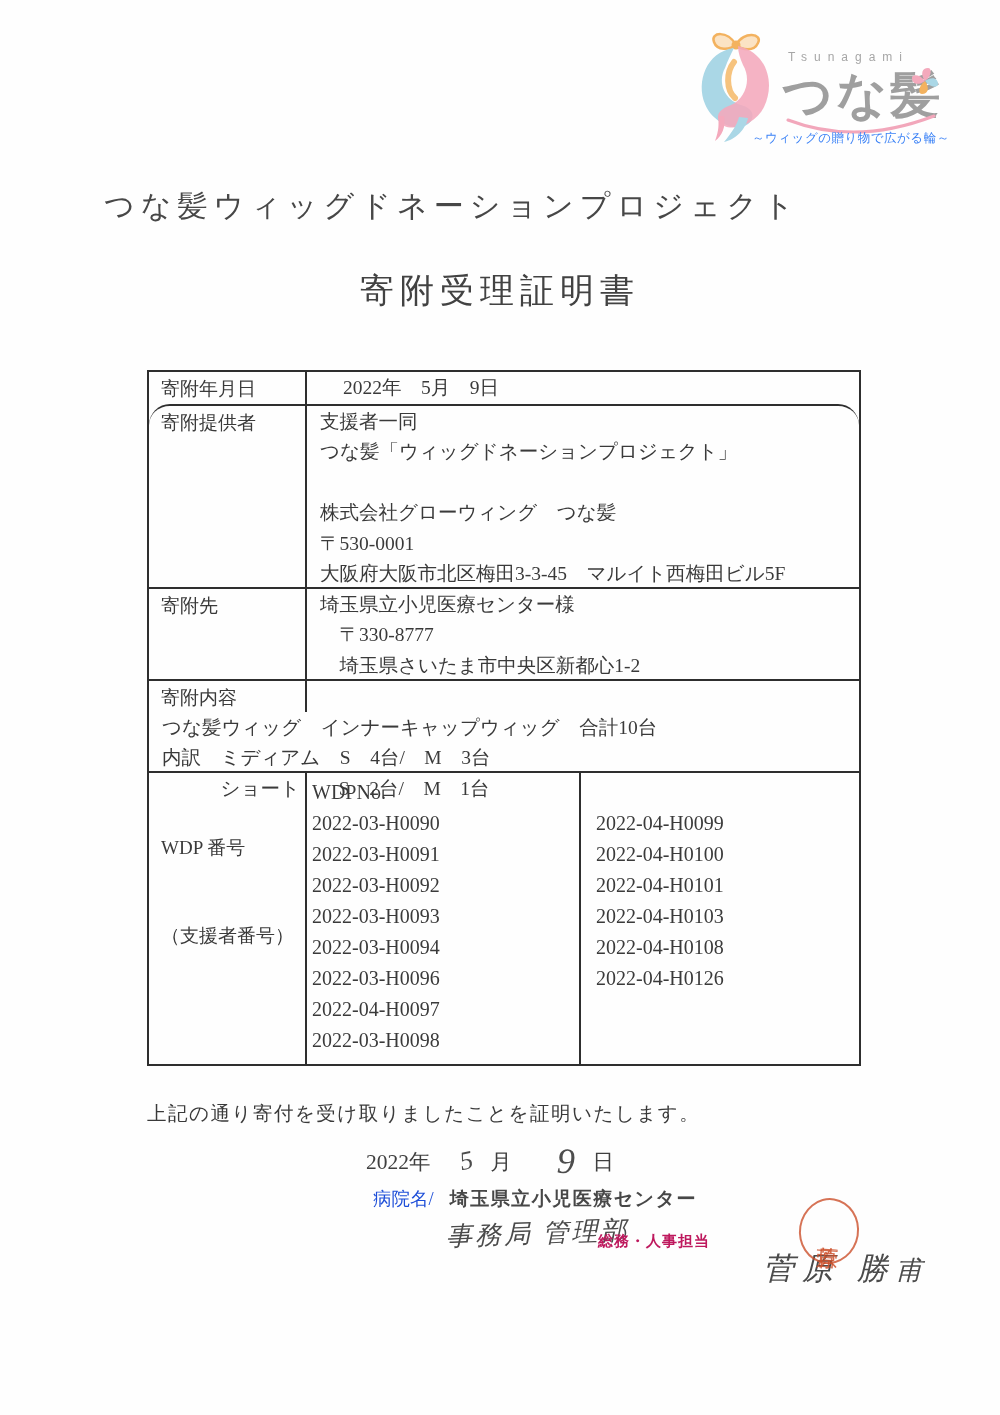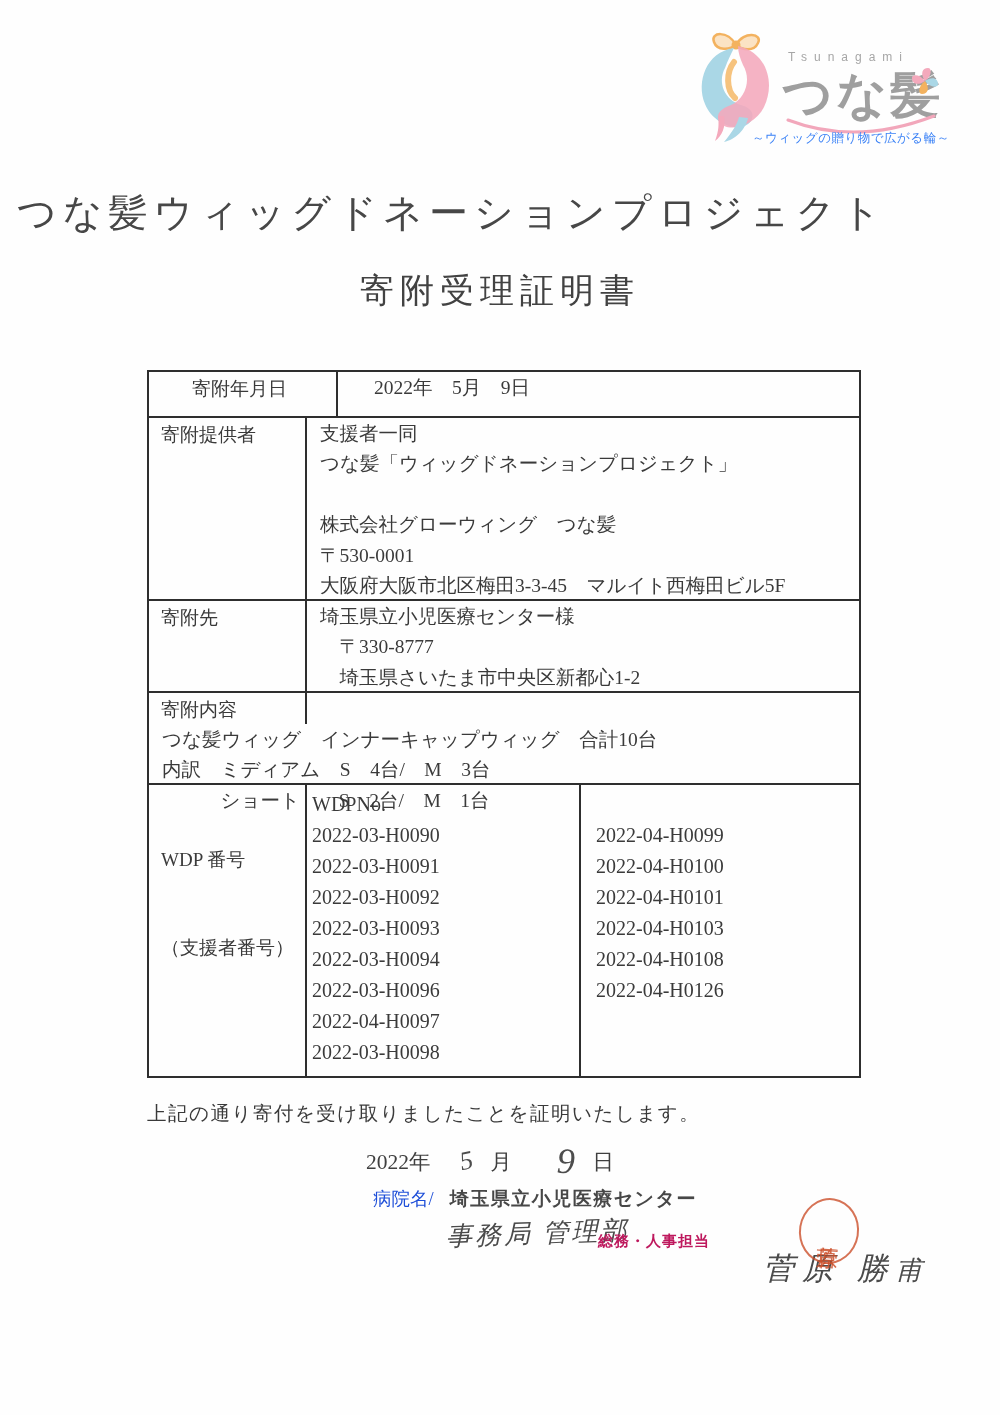--- a/index.html
+++ b/index.html
@@ -26,35 +26,35 @@
   .smile-curve{position:absolute;left:98px;top:84px;}
   .tagline{
     position:absolute;left:64px;top:104px;width:200px;
     font-family:Liberation Sans, sans-serif;
     font-size:12.5px;letter-spacing:.5px;color:#3b82f6;white-space:pre;
   }
 
   
   .doc-title{
     position:absolute;top:186px;left:0;width:904px;text-align:center;
-    font-size:39px;letter-spacing:6px;color:#474747;white-space:pre;
+    font-size:30px;letter-spacing:6px;color:#474747;white-space:pre;
   }
   .doc-subtitle{
     position:absolute;top:268px;left:0;width:1000px;text-align:center;
     font-size:34px;letter-spacing:6px;color:#424242;white-space:pre;
   }
 
   
   .donation-table{
     position:absolute;left:147px;top:370px;width:714px;
     border:2px solid #2e2e2e;box-sizing:border-box;background:#fefefe;
   }
   .trow{display:flex;border-top:2px solid #2e2e2e;box-sizing:border-box;}
   .trow.first{border-top:none;}
-  .r1{height:44px;padding-left:31px;} .r2{height:183px;} .r3{height:92px;} .r4{height:92px;flex-direction:column;} .r5{height:293px;}
+  .r1{height:32px;} .r2{height:183px;border-radius:21px;} .r3{height:92px;} .r4{height:92px;flex-direction:column;} .r5{height:293px;}
   .tlabel{
     width:158px;flex-shrink:0;border-right:2px solid #2e2e2e;box-sizing:border-box;
     padding:2px 0 0 12px;font-size:19px;line-height:29px;white-space:pre;
   }
   .tcontent{
     flex:1;box-sizing:border-box;padding:1px 0 0 13px;
     font-size:19.5px;line-height:30.4px;position:relative;
   }
   .r1 .tcontent{padding-left:36px;line-height:29px;}
   .cell-line{min-height:30.4px;white-space:pre;}

